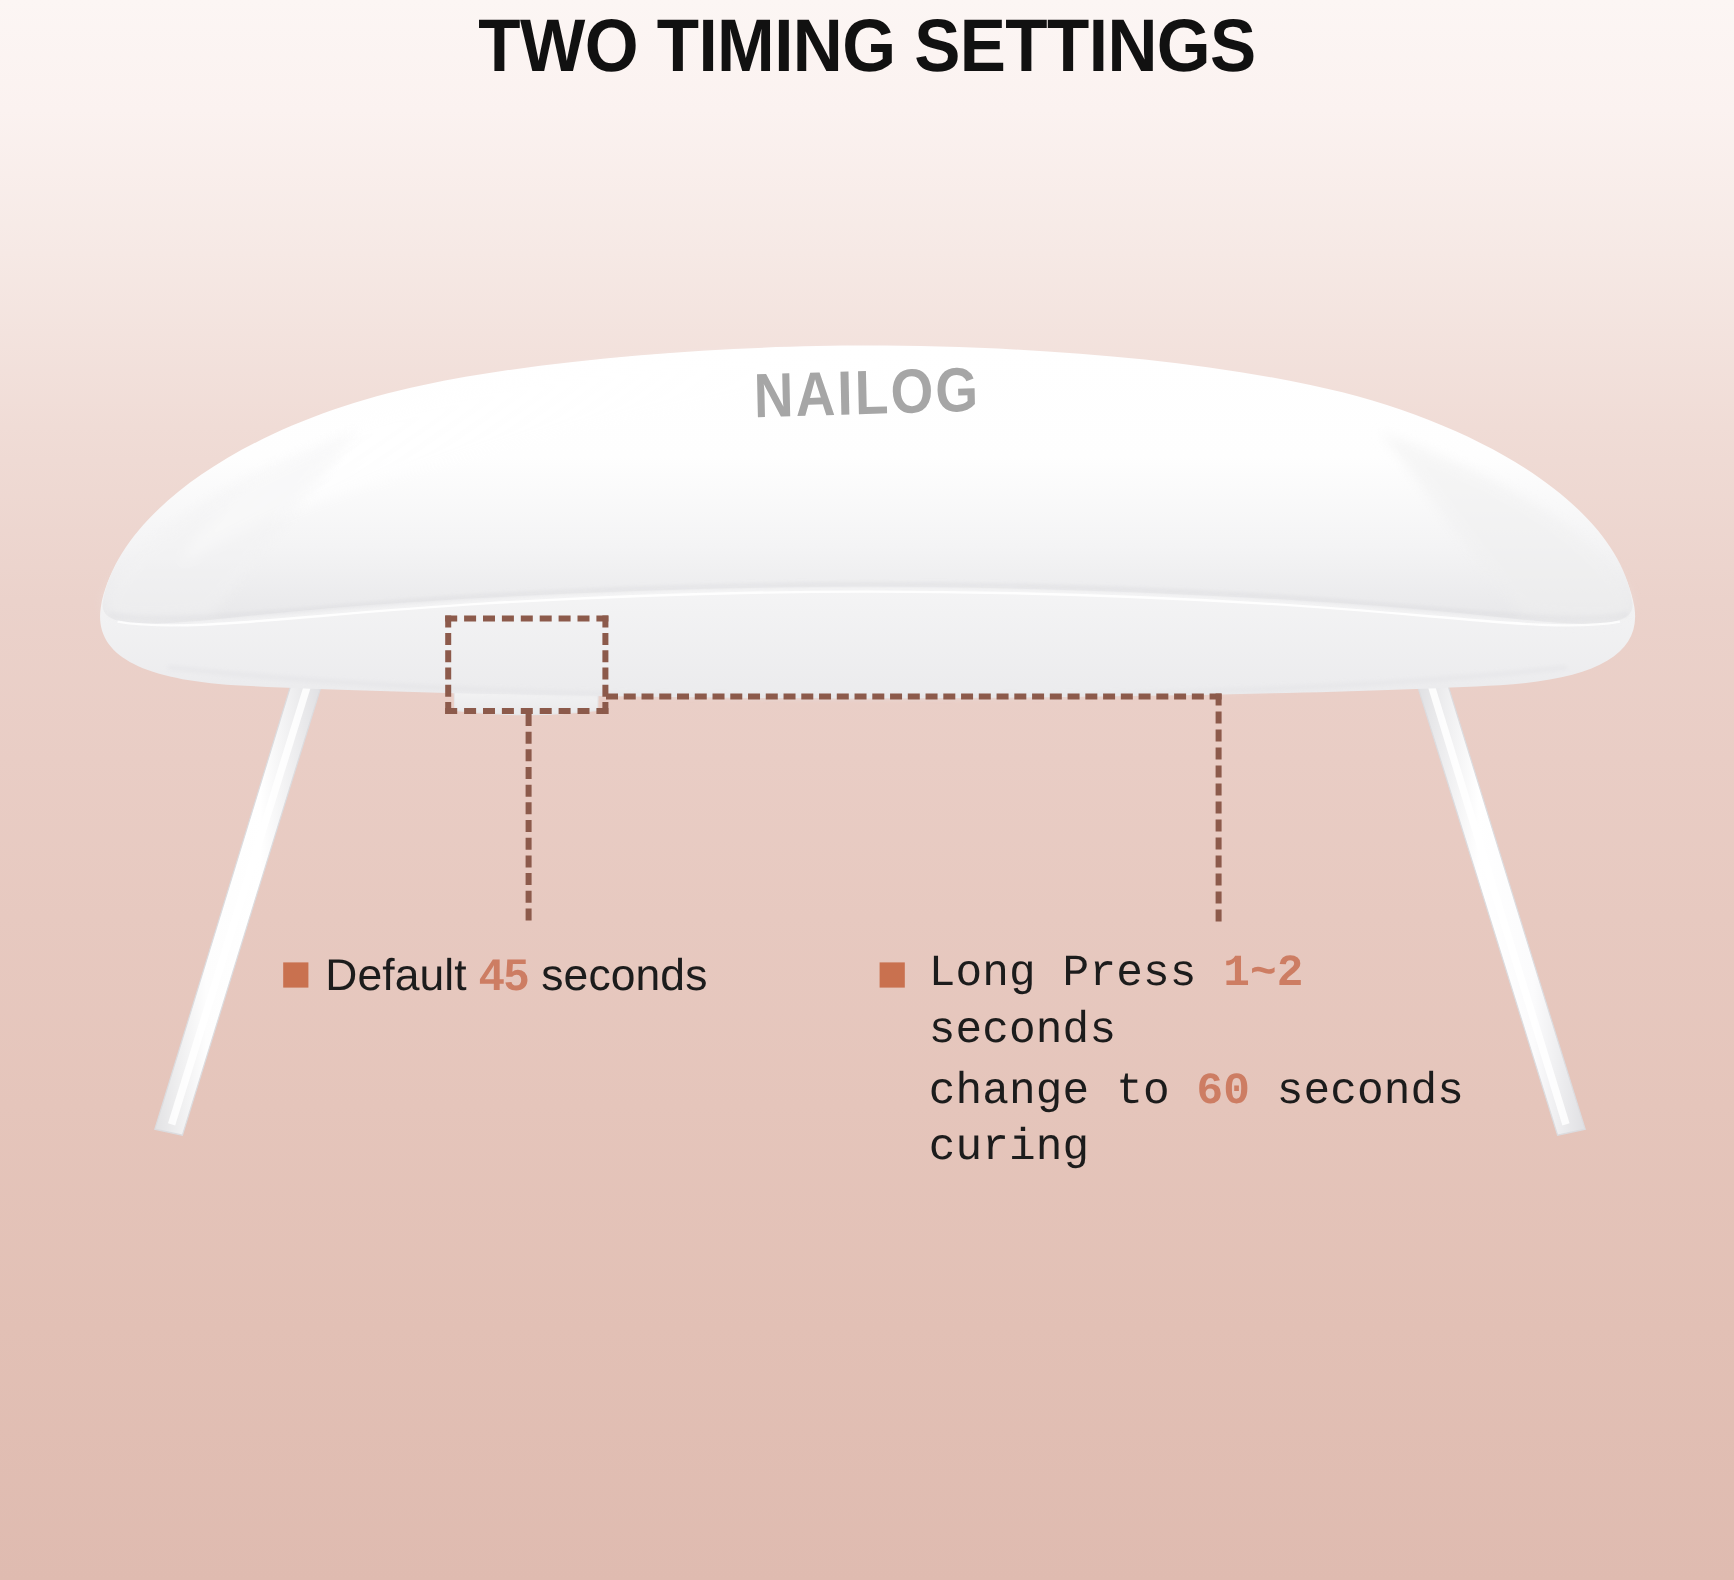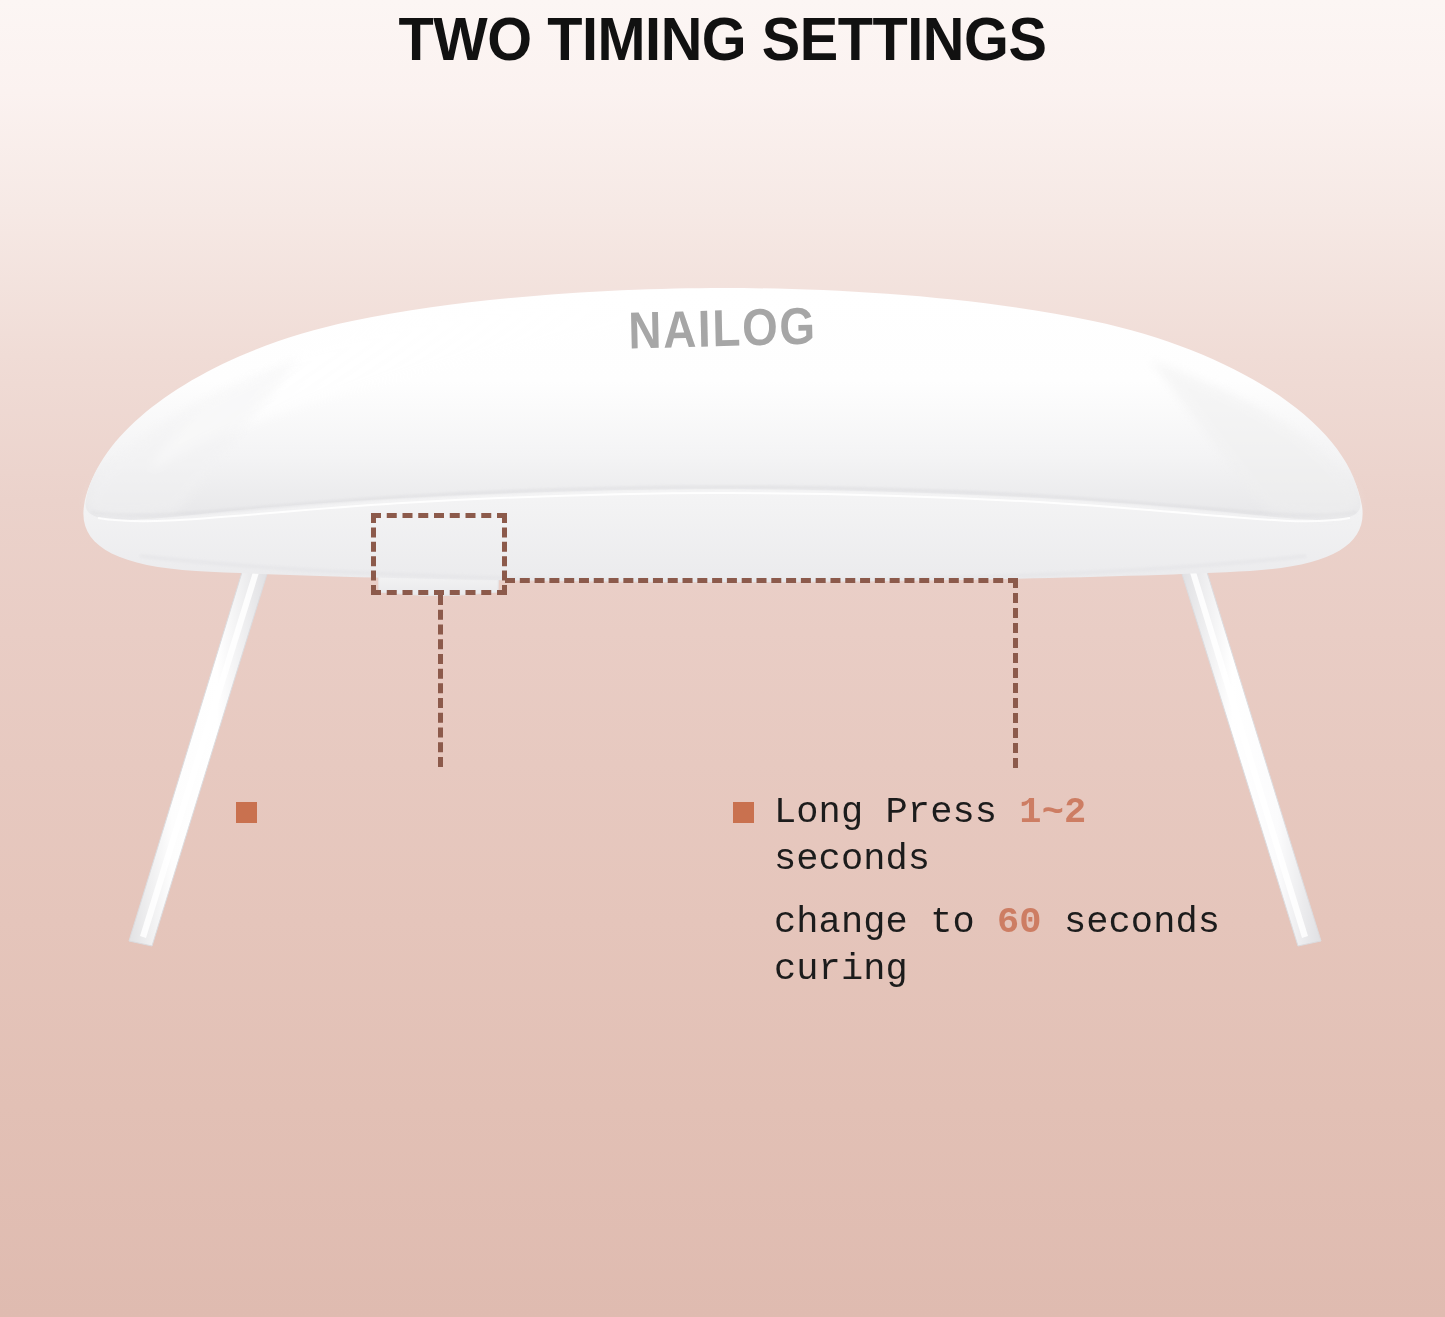--- a/index.html
+++ b/index.html
@@ -127,21 +127,21 @@
   .bullet {
     position: absolute;
     width: 21px;
     height: 21px;
     background: #c9714f;
   }
   #caption-left  { left: 271px; top: 789px; white-space: nowrap; }
   #bullet-left   { left: 236px; top: 802px; }
   #caption-right { left: 774px; top: 789px; width: 470px; font-family: Liberation Mono, monospace; }
   #bullet-right  { left: 733px; top: 802px; }
-  #caption-right .line2 { display: block; margin-top: 16px; }
+  #caption-right .line2 { display: block; margin-top: 4px; }
 </style>
 </head>
 <body>
 
 <div id="stage">
 
   <div id="title">TWO TIMING SETTINGS</div>
 
   <div id="device">
     <svg width="1445" height="1000" viewBox="0 0 1445 1000" xmlns="http://www.w3.org/2000/svg">
@@ -274,20 +274,23 @@
   </div>
 
   <div id="hilite-box"></div>
 
   <div class="dash-v" style="left:438px; top:595px; height:172px;"></div>
 
   <div class="dash-h" style="left:505px; top:578px; width:513px;"></div>
   <div class="dash-v" style="left:1013px; top:578px; height:190px;"></div>
 
   <div class="bullet" id="bullet-left"></div>
+  <div class="caption" id="caption-left">
+    <span>Default </span><span class="hl">45</span><span> seconds</span>
+  </div>
 
   <div class="bullet" id="bullet-right"></div>
   <div class="caption" id="caption-right">
     <span><span>Long Press </span><span class="hl">1~2</span><span> seconds</span></span>
     <span class="line2"><span>change to </span><span class="hl">60</span><span> seconds curing</span></span>
   </div>
 
 </div>
 
 </body></html>

